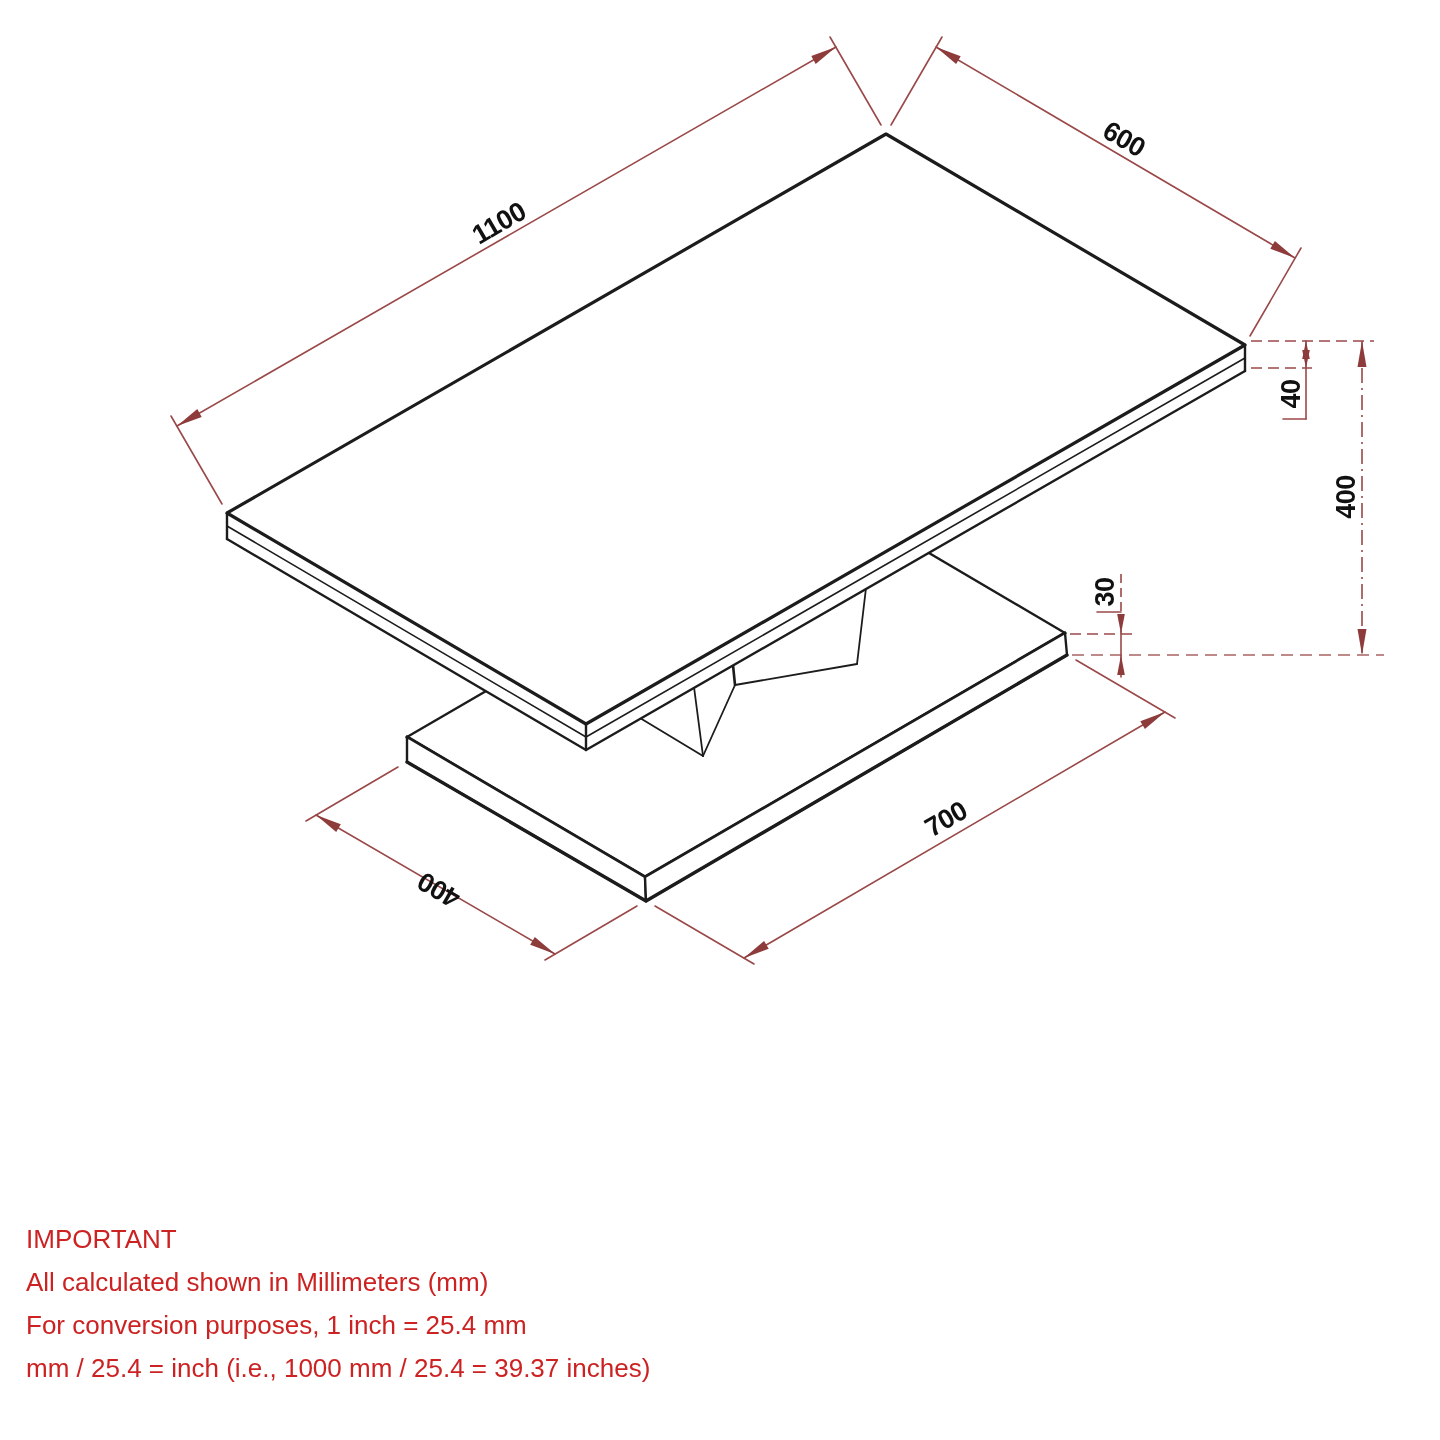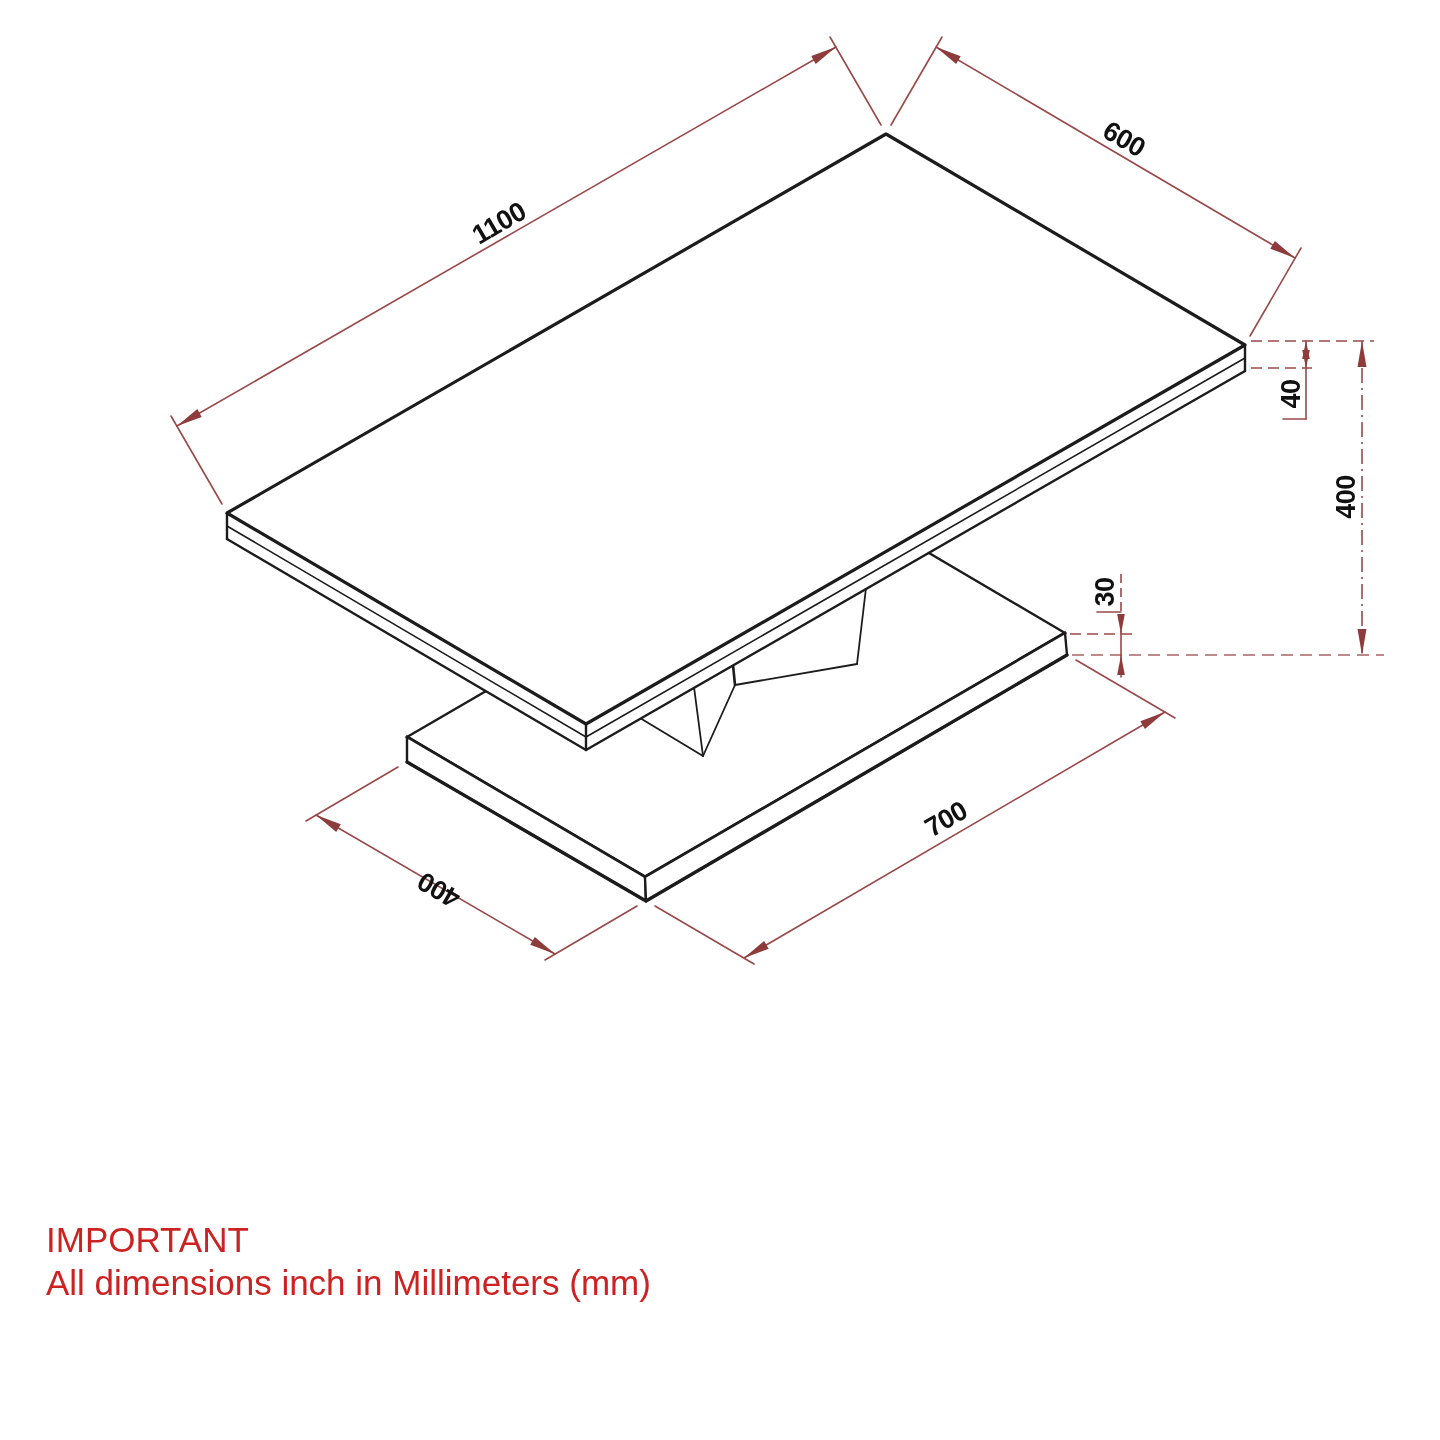--- a/index.html
+++ b/index.html
@@ -40,24 +40,24 @@
     font-family:"Liberation Sans", sans-serif;
     font-size:27px;
     font-weight:700;
     fill:#111111;
     letter-spacing:-0.5px;
     text-anchor:middle;
   }
   
   .notes{
     position:absolute;
-    left:46px;
+    left:26px;
     top:1218px;
     color:#cc2222;
-    font-size:35px;
+    font-size:26px;
     line-height:43px;
     font-weight:400;
     white-space:nowrap;
   }
   .notes div{height:43px;}
 </style>
 </head>
 <body>
 
 <div class="stage">
@@ -159,16 +159,18 @@
       <path class="dim" d="M637,906 L545,960"></path>
       <path class="dim" d="M316,815 L555,954"></path>
       <polygon class="arrow" points="316,815 340.8,824.2 336.2,832"></polygon>
       <polygon class="arrow" points="555,954 530.2,944.8 534.8,937"></polygon>
       <text class="dim-label" x="439" y="899" transform="rotate(210 439 890)">400</text>
     </g>
   </svg>
 
   <div class="notes">
     <div>IMPORTANT</div>
-    <div>All dimensions inch in Millimeters (mm)</div>
+    <div>All calculated shown in Millimeters (mm)</div>
+    <div>For conversion purposes, 1 inch = 25.4 mm</div>
+    <div>mm / 25.4 = inch (i.e., 1000 mm / 25.4 = 39.37 inches)</div>
   </div>
 
 </div>
 
 </body></html>

